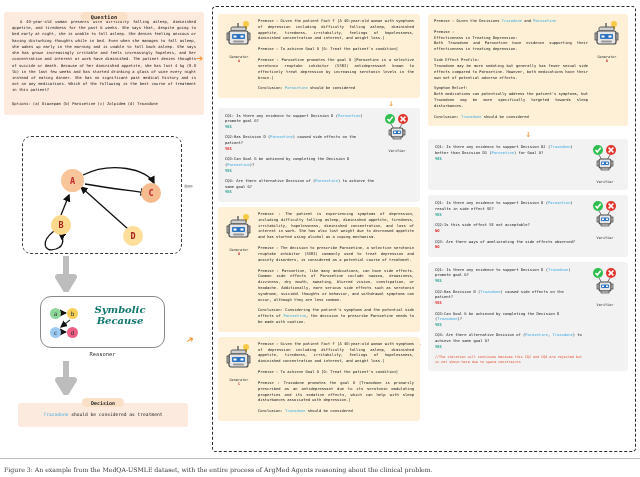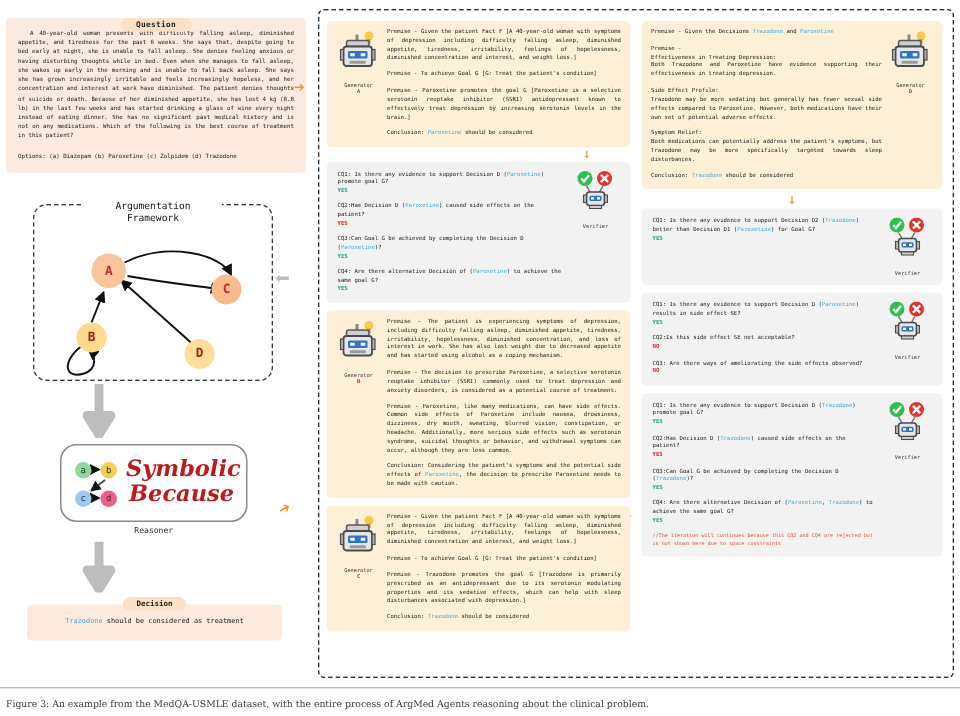--- a/index.html
+++ b/index.html
@@ -55,21 +55,21 @@
 
   .dn-arrow { position:absolute; left:50%; transform:translateX(-50%); }
 
   .solver-box {
     position:absolute; left:36px; top:290px; width:125px; height:52px;
     border:1.4px solid #8a8a8a; border-radius:11px; background:#fff;
   }
   .solver-label {
     position:absolute; right:8px; top:7px; width:72px;
     font-family:"DejaVu Serif", serif; font-style:italic; font-weight:bold;
-    font-size:15px; color:#b91c1c; line-height:1.12; text-align:right;
+    font-size:10px; color:#0f766e; line-height:1.12; text-align:center;
   }
   .mini-graph { position:absolute; left:8px; top:10px; width:42px; height:34px; }
   .mini { position:absolute; width:11px; height:11px; border-radius:50%;
           display:flex;align-items:center;justify-content:center;
           font-size:6px; color:#333; font-family:"DejaVu Sans Mono", monospace;}
   .m-a{background:#8fd79a; left:1px; top:1px;}
   .m-b{background:#f6cf56; left:18px; top:1px;}
   .m-c{background:#9cc9f0; left:1px; top:20px;}
   .m-d{background:#ef5f85; left:18px; top:20px;}
 
@@ -159,24 +159,20 @@
 
     <div class="q-wrap">
       <div class="q-badge">Question</div>
       <div class="q-body">
         <p>A 40-year-old woman presents with difficulty falling asleep, diminished appetite, and tiredness for the past 6 weeks. She says that, despite going to bed early at night, she is unable to fall asleep. She denies feeling anxious or having disturbing thoughts while in bed. Even when she manages to fall asleep, she wakes up early in the morning and is unable to fall back asleep. She says she has grown increasingly irritable and feels increasingly hopeless, and her concentration and interest at work have diminished. The patient denies thoughts of suicide or death. Because of her diminished appetite, she has lost 4 kg (8.8 lb) in the last few weeks and has started drinking a glass of wine every night instead of eating dinner. She has no significant past medical history and is not on any medications. Which of the following is the best course of treatment in this patient?</p>
         <div class="q-opts">Options: (a) Diazepam  (b) Paroxetine  (c) Zolpidem  (d) Trazodone</div>
       </div>
     </div>
 
     <div class="af-box">
-      <div class="af-title">
-        <span>Argumentation</span><br>
-        <span>Framework</span>
-      </div>
       <svg class="af-svg" viewBox="0 0 160 118">
         <defs>
           <marker id="ah" markerWidth="6" markerHeight="6" refX="5" refY="3" orient="auto">
             <path d="M0,0 L6,3 L0,6 z" fill="#111"></path>
           </marker>
         </defs>
         <path d="M60,38 C88,24 124,32 131,46" fill="none" stroke="#111" stroke-width="1.3" marker-end="url(#ah)"></path>
         <path d="M62,47 C90,52 112,54 124,56" fill="none" stroke="#111" stroke-width="1.3" marker-end="url(#ah)"></path>
         <path d="M105,92 L58,50" fill="none" stroke="#111" stroke-width="1.3" marker-end="url(#ah)"></path>
         <path d="M38,78 L46,58" fill="none" stroke="#111" stroke-width="1.3" marker-end="url(#ah)"></path>

